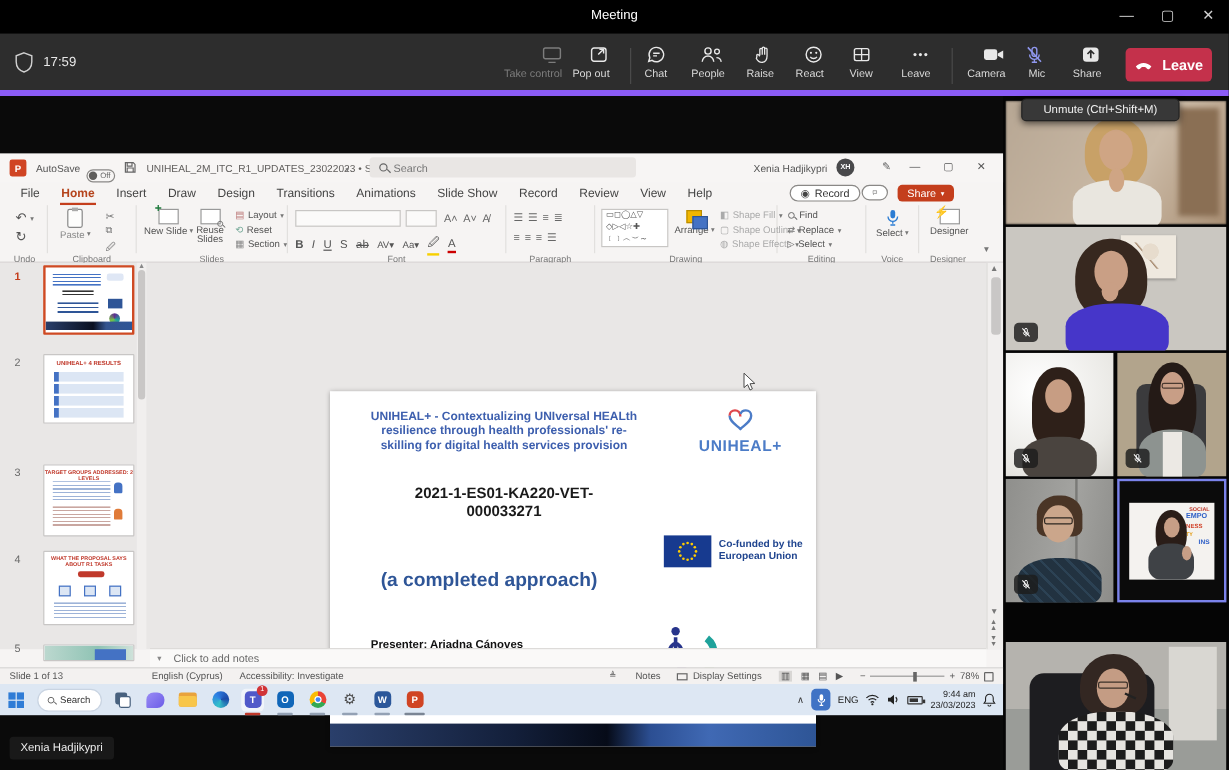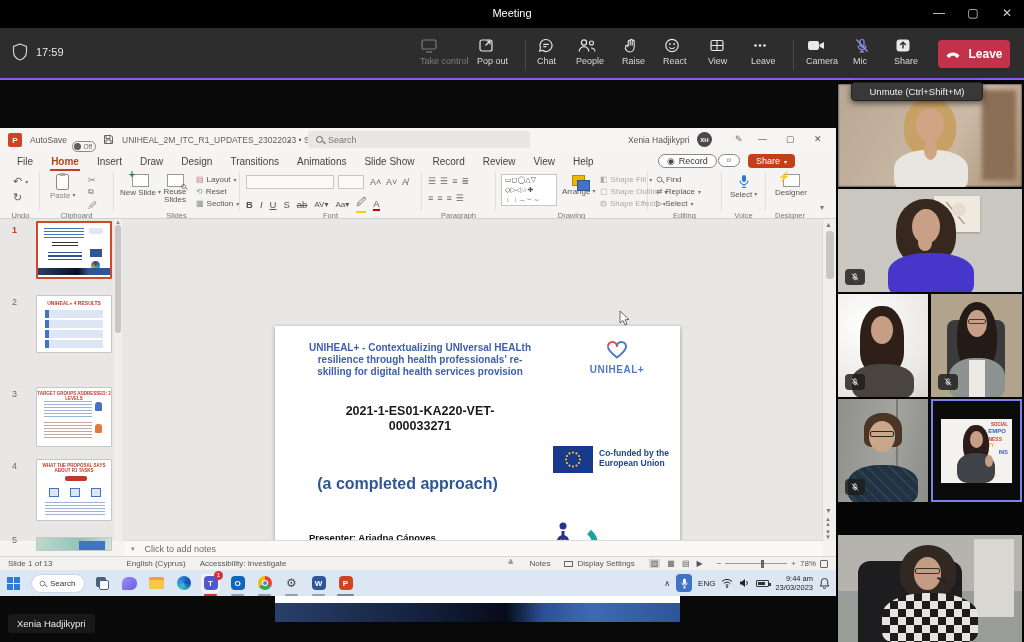--- a/index.html
+++ b/index.html
@@ -1,22 +1,22 @@
 <!DOCTYPE html>
 <html><head>
 <meta charset="utf-8">
 <style>
 *{margin:0;padding:0;box-sizing:border-box}
 html,body{width:1024px;height:642px;background:#000;font-family:"Liberation Sans",sans-serif;overflow:hidden}
 #screen{position:relative;width:1024px;height:642px;background:#0a0a0a}
 .a{position:absolute}
 
 .tmtitle{left:0;top:0;width:1024px;height:28px;background:#000;color:#fff}
-.tmtoolbar{left:0;top:28px;width:1024px;height:52px;background:#2d2d2d;border-bottom:2px solid #8b5cf6}
-.tbtn{display:flex;flex-direction:column;align-items:flex-start;gap:2px;color:#d8d8d8;font-size:9px;cursor:default}
+.tmtoolbar{left:0;top:28px;width:1024px;height:52px;background:#2d2d2d;border-bottom:5px solid #8b5cf6}
+.tbtn{display:flex;flex-direction:column;align-items:flex-end;gap:2px;color:#d8d8d8;font-size:9px;cursor:default}
 .tbtn svg{display:block}
 .tdiv{width:1px;height:30px;background:#4a4a4a}
 .winbtn{color:#d0d0d0;font-size:12px;width:22px;text-align:center}
 .leave{background:#c4314b;border-radius:4px;color:#fff;display:flex;align-items:center;justify-content:center;gap:7px;font-size:12px;font-weight:bold}
 .tooltip{background:#383838;border:1px solid #222;border-radius:4px;color:#f0f0f0;font-size:9.5px;display:flex;align-items:center;justify-content:center;box-shadow:0 2px 6px rgba(0,0,0,.6)}
 
 .ppt{left:0;top:128px;width:836px;height:442px;background:#f6f4f3;font-size:9px;color:#444}
 .ptitle{left:0;top:0;width:836px;height:24px;background:#f7f5f4;display:flex;align-items:center}
 .toggle{width:24px;height:11px;border:1px solid #8a8886;border-radius:6px;position:relative;display:flex;align-items:center;justify-content:flex-end;padding-right:3px;font-size:6.5px;color:#666}
 .toggle::before{content:"";position:absolute;left:1px;top:1px;width:7px;height:7px;border-radius:50%;background:#605e5c}
@@ -424,21 +424,21 @@
           </div>
       </div>
 
       <div class="a slide">
         <div class="a" style="left:30px;top:16px;width:230px;text-align:center;font-size:10px;line-height:12px;font-weight:bold;color:#3d5fae">UNIHEAL+ - Contextualizing UNIversal HEALth resilience through health professionals' re-skilling for digital health services provision</div>
         <div class="a" style="left:292px;top:14px;width:100px;text-align:center">
           <svg width="24" height="22" viewBox="0 0 24 22">
             <path d="M12 7 C12 3.8 9.8 2 7.5 2 C5 2 3 3.9 3 6.5" fill="none" stroke="#e0474c" stroke-width="2"></path>
             <path d="M3 6.5 c0 4.5 4.5 7 9 11 c4.5-4 9-6.5 9-11 C21 3.9 19 2 16.5 2 c-2 0-3.8 1.2-4.5 3" fill="none" stroke="#4c7cc7" stroke-width="2"></path>
           </svg>
-          <div style="font-size:10px;font-weight:bold;color:#4c7cc7;letter-spacing:.5px"><span>UNIHEAL+</span></div>
+          <div style="font-size:13px;font-weight:bold;color:#4c7cc7;letter-spacing:.5px"><span>UNIHEAL+</span></div>
         </div>
         <div class="a" style="left:45px;top:78px;width:200px;text-align:center;font-size:12.5px;line-height:15px;font-weight:bold;color:#1a1a1a">2021-1-ES01-KA220-VET-000033271</div>
         <div class="a" style="left:0;top:148px;width:265px;text-align:center;font-size:16px;line-height:20px;font-weight:bold;color:#2e5597">(a completed approach)</div>
         <div class="a" style="left:34px;top:206px;font-size:9.5px;font-weight:bold;color:#111">Presenter: Ariadna Cánoves</div>
         <svg class="a" style="left:278px;top:120px" width="40" height="27" viewBox="0 0 40 27">
           <rect width="40" height="27" fill="#173a8f"></rect>
           <g fill="#ffcc00">
               <circle cx="20" cy="6.5" r="1.1"></circle>
               <circle cx="23.5" cy="7.4" r="1.1"></circle>
               <circle cx="26" cy="10" r="1.1"></circle>

